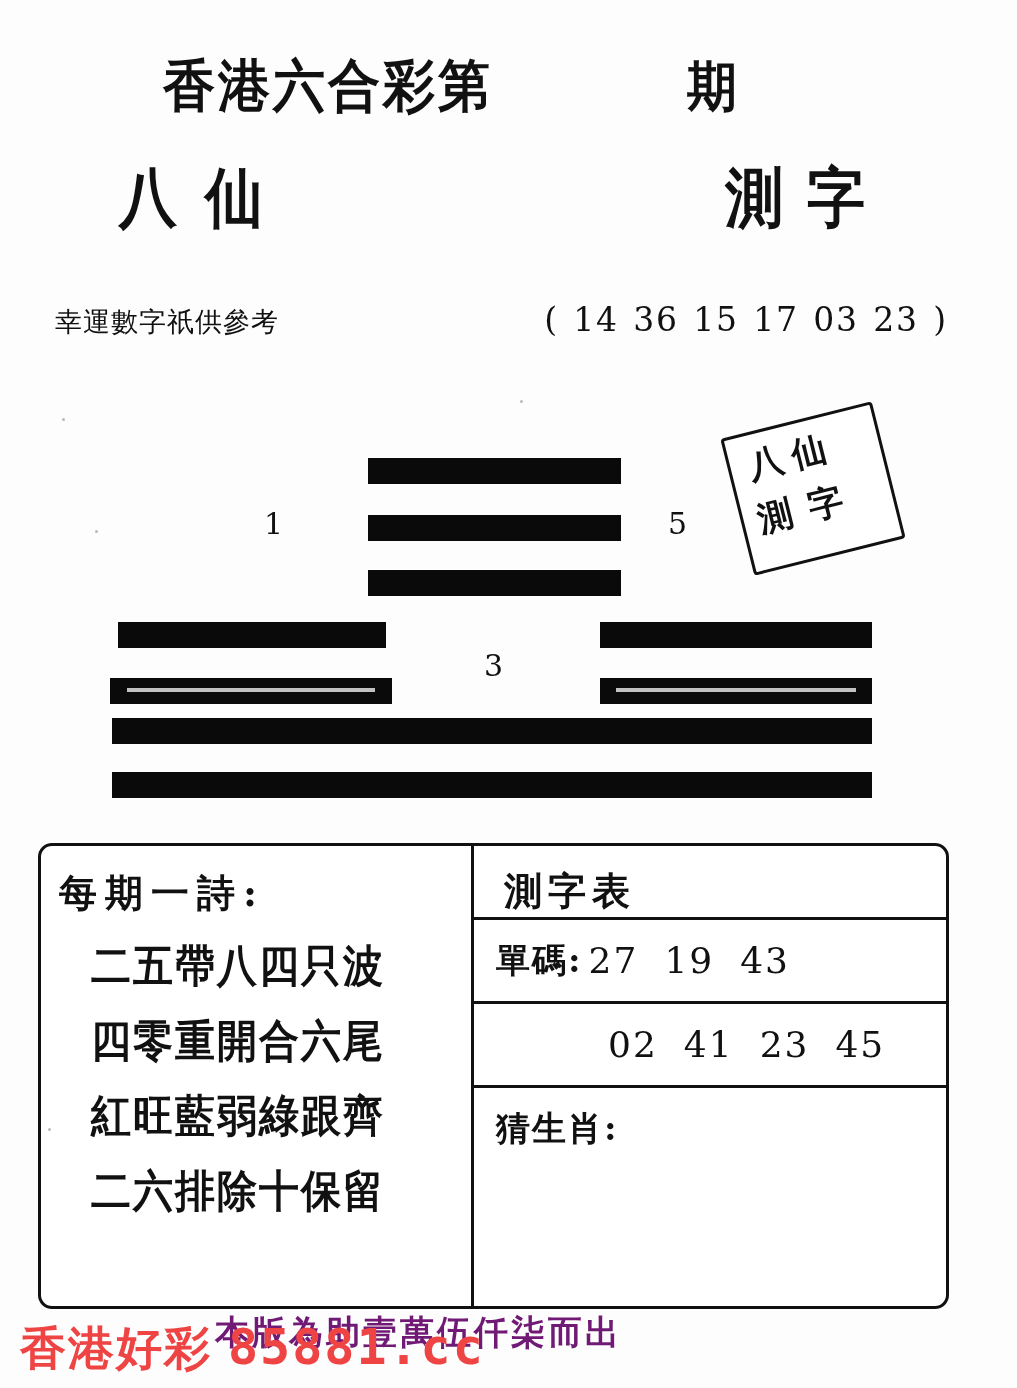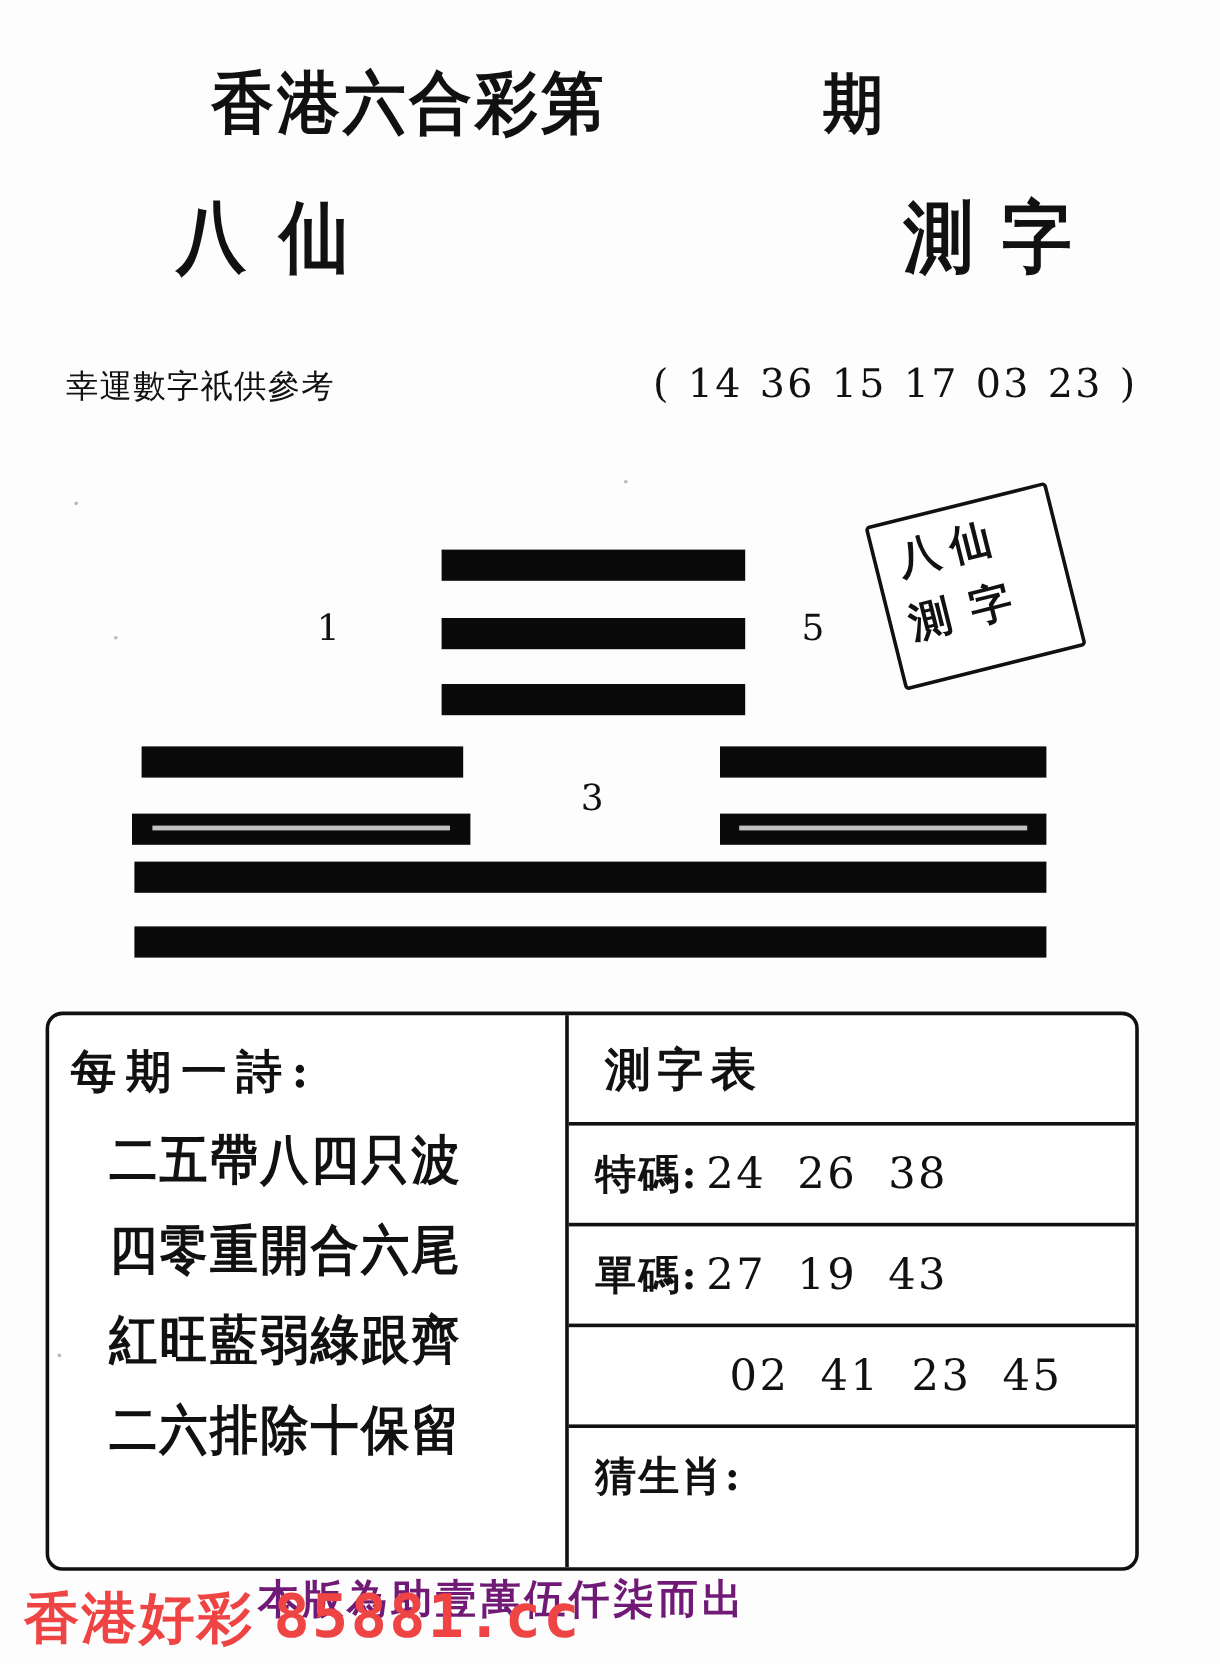--- a/index.html
+++ b/index.html
@@ -18,45 +18,46 @@
   .page {
     position: absolute;
     inset: 0;
     background: #fdfdfd;
   }
 
   
   .title-row {
     position: absolute;
     top: 52px;
-    left: 176px;
+    left: 163px;
     width: 720px;
     display: flex;
     align-items: baseline;
+    gap: 14px;
   }
   .title-main {
     font-family: "DejaVu Serif", serif;
     font-weight: bold;
     font-size: 52px;
     letter-spacing: 3px;
     white-space: nowrap;
     transform: scaleY(1.08);
   }
   .title-issue {
     font-family: "DejaVu Serif", serif;
     font-weight: bold;
     font-size: 50px;
     margin-left: 180px;
     transform: scaleY(1.08);
   }
 
   .subtitle-row {
     position: absolute;
     top: 160px;
-    left: 147px;
+    left: 119px;
     width: 790px;
     display: flex;
     justify-content: space-between;
     align-items: baseline;
   }
   .subtitle-left, .subtitle-right {
     font-family: "DejaVu Serif", serif;
     font-weight: bold;
     font-size: 58px;
     letter-spacing: 28px;
@@ -305,26 +306,20 @@
       <div class="poem-title">每期一詩:</div>
       <div class="poem-line">二五帶八四只波</div>
       <div class="poem-line">四零重開合六尾</div>
       <div class="poem-line">紅旺藍弱綠跟齊</div>
       <div class="poem-line">二六排除十保留</div>
     </div>
 
     <div class="box-right">
       <div class="ct-title">測字表</div>
 
-      <div class="ct-row" style="margin-top:18px;">
-        <div class="ct-label">特碼:</div>
-        <div class="ct-vals">
-          <span>24</span><span>26</span><span>38</span>
-        </div>
-      </div>
 
       <div class="ct-row">
         <div class="ct-label">單碼:</div>
         <div class="ct-vals">
           <span>27</span><span>19</span><span>43</span>
         </div>
       </div>
 
       <div class="ct-row">
         <div class="ct-vals indent">

